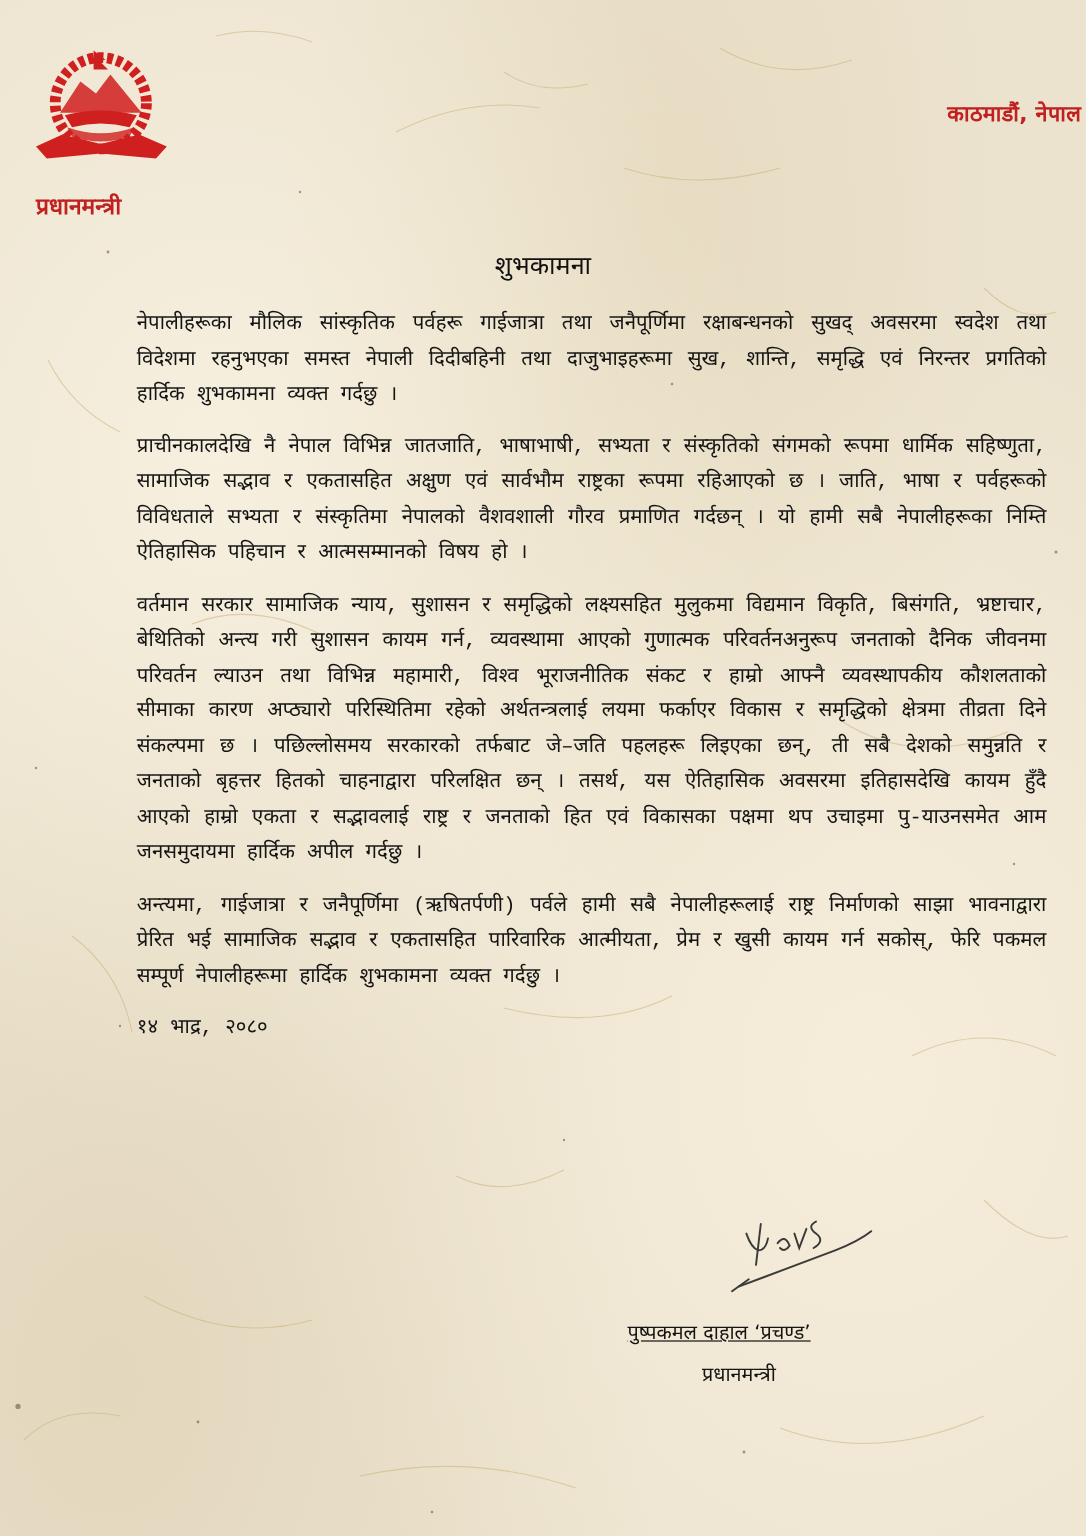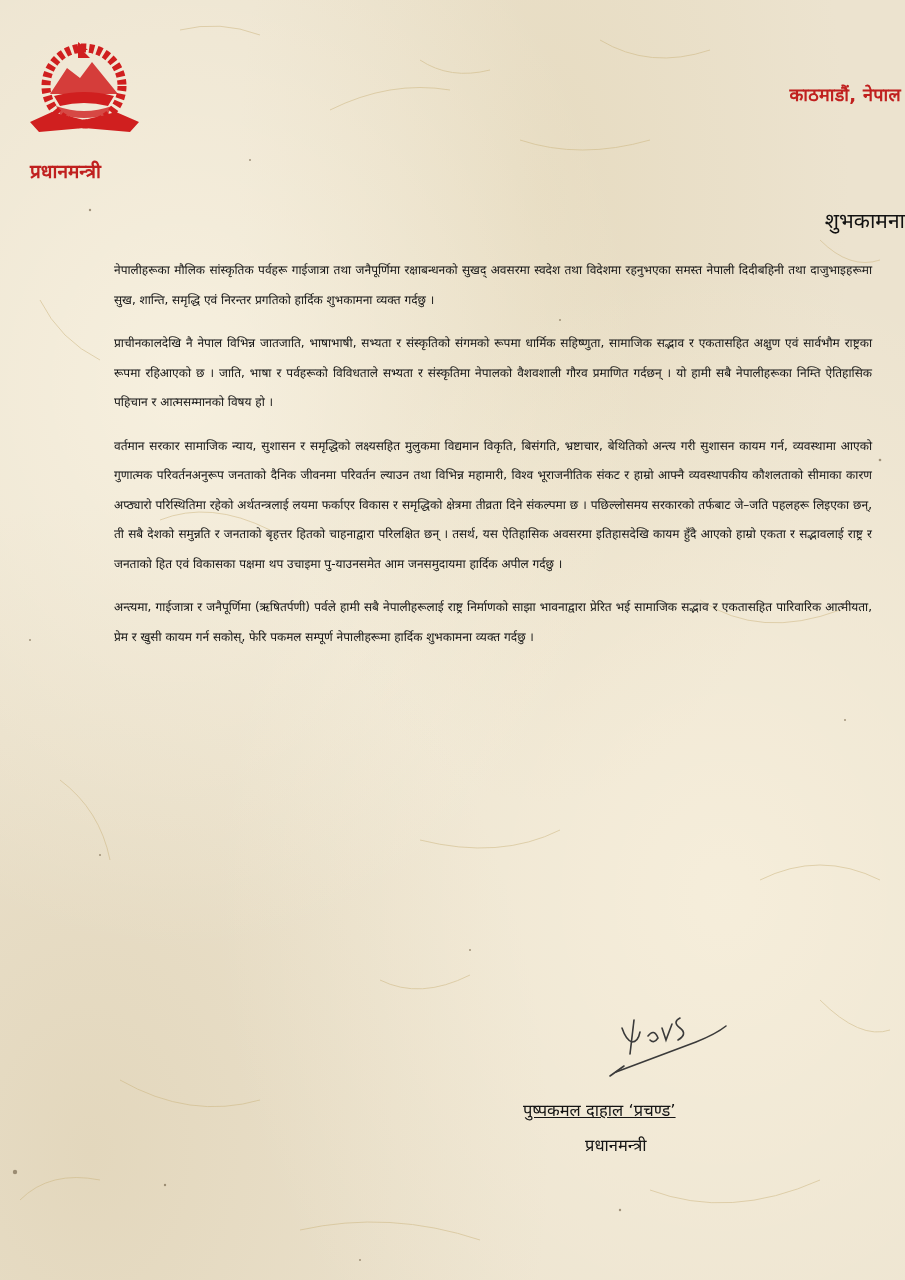--- a/index.html
+++ b/index.html
@@ -18,26 +18,26 @@
   .emblem { position: absolute; left: 22px; top: 36px; width: 125px; height: 110px; }
   .office-label {
     position: absolute; left: 30px; top: 158px;
     color: #c0201f; font-size: 19px; font-weight: bold;
   }
   .place-label {
     position: absolute; right: 4px; top: 82px;
     color: #c0201f; font-size: 18px; font-weight: bold; letter-spacing: 0.3px;
   }
   .title {
-    position: absolute; left: 0; right: 0; top: 206px; text-align: right;
+    position: absolute; left: 0; right: 0; top: 206px; text-align: center;
     font-size: 21px; color: #111;
   }
   .body-text {
     position: absolute; left: 114px; width: 758px; top: 256px;
-    font-size: 12px; line-height: 29.5px; color: #141414; text-align: justify;
+    font-size: 17px; line-height: 29.5px; color: #141414; text-align: justify; font-family: Liberation Mono, monospace;
   }
   .body-text p { margin: 0 0 14px 0; }
   .date { margin-top: 6px; }
   .signature { position: absolute; left: 600px; top: 1010px; width: 150px; height: 80px; }
   .signer-name {
     position: absolute; left: 523px; top: 1098px; font-size: 16.5px; color: #141414; text-decoration: underline;
   }
   .signer-title {
     position: absolute; left: 585px; top: 1133px; font-size: 16.5px; color: #141414;
   }
@@ -98,20 +98,21 @@
 <div class="office-label">प्रधानमन्त्री</div>
 <div class="place-label">काठमाडौं, नेपाल</div>
 
 <div class="title">शुभकामना</div>
 
 <div class="body-text">
   <p>नेपालीहरूका मौलिक सांस्कृतिक पर्वहरू गाईजात्रा तथा जनैपूर्णिमा रक्षाबन्धनको सुखद् अवसरमा स्वदेश तथा विदेशमा रहनुभएका समस्त नेपाली दिदीबहिनी तथा दाजुभाइहरूमा सुख, शान्ति, समृद्धि एवं निरन्तर प्रगतिको हार्दिक शुभकामना व्यक्त गर्दछु ।</p>
   <p>प्राचीनकालदेखि नै नेपाल विभिन्न जातजाति, भाषाभाषी, सभ्यता र संस्कृतिको संगमको रूपमा धार्मिक सहिष्णुता, सामाजिक सद्भाव र एकतासहित अक्षुण एवं सार्वभौम राष्ट्रका रूपमा रहिआएको छ । जाति, भाषा र पर्वहरूको विविधताले सभ्यता र संस्कृतिमा नेपालको वैशवशाली गौरव प्रमाणित गर्दछन् । यो हामी सबै नेपालीहरूका निम्ति ऐतिहासिक पहिचान र आत्मसम्मानको विषय हो ।</p>
   <p>वर्तमान सरकार सामाजिक न्याय, सुशासन र समृद्धिको लक्ष्यसहित मुलुकमा विद्यमान विकृति, बिसंगति, भ्रष्टाचार, बेथितिको अन्त्य गरी सुशासन कायम गर्न, व्यवस्थामा आएको गुणात्मक परिवर्तनअनुरूप जनताको दैनिक जीवनमा परिवर्तन ल्याउन तथा विभिन्न महामारी, विश्व भूराजनीतिक संकट र हाम्रो आफ्नै व्यवस्थापकीय कौशलताको सीमाका कारण अप्ठ्यारो परिस्थितिमा रहेको अर्थतन्त्रलाई लयमा फर्काएर विकास र समृद्धिको क्षेत्रमा तीव्रता दिने संकल्पमा छ । पछिल्लोसमय सरकारको तर्फबाट जे–जति पहलहरू लिइएका छन्, ती सबै देशको समुन्नति र जनताको बृहत्तर हितको चाहनाद्वारा परिलक्षित छन् । तसर्थ, यस ऐतिहासिक अवसरमा इतिहासदेखि कायम हुँदै आएको हाम्रो एकता र सद्भावलाई राष्ट्र र जनताको हित एवं विकासका पक्षमा थप उचाइमा पु-याउनसमेत आम जनसमुदायमा हार्दिक अपील गर्दछु ।</p>
   <p>अन्त्यमा, गाईजात्रा र जनैपूर्णिमा (ऋषितर्पणी) पर्वले हामी सबै नेपालीहरूलाई राष्ट्र निर्माणको साझा भावनाद्वारा प्रेरित भई सामाजिक सद्भाव र एकतासहित पारिवारिक आत्मीयता, प्रेम र खुसी कायम गर्न सकोस्, फेरि पकमल सम्पूर्ण नेपालीहरूमा हार्दिक शुभकामना व्यक्त गर्दछु ।</p>
+  <div class="date">१४ भाद्र, २०८०</div>
 </div>
 
 <div class="signature">
   <svg width="150" height="80" viewBox="0 0 150 80">
     <g fill="none" stroke="#3a3a3a" stroke-width="1.6" stroke-linecap="round">
       <path d="M22 18 q4 12 10 14 q6 0 8 -10"></path>
       <path d="M34 10 L30 44"></path>
       <path d="M48 26 q6 -8 10 2 q-4 6 -8 2"></path>
       <path d="M62 18 L66 30 L72 14"></path>
       <path d="M80 8 q-8 4 0 10 q8 6 -2 12"></path>

